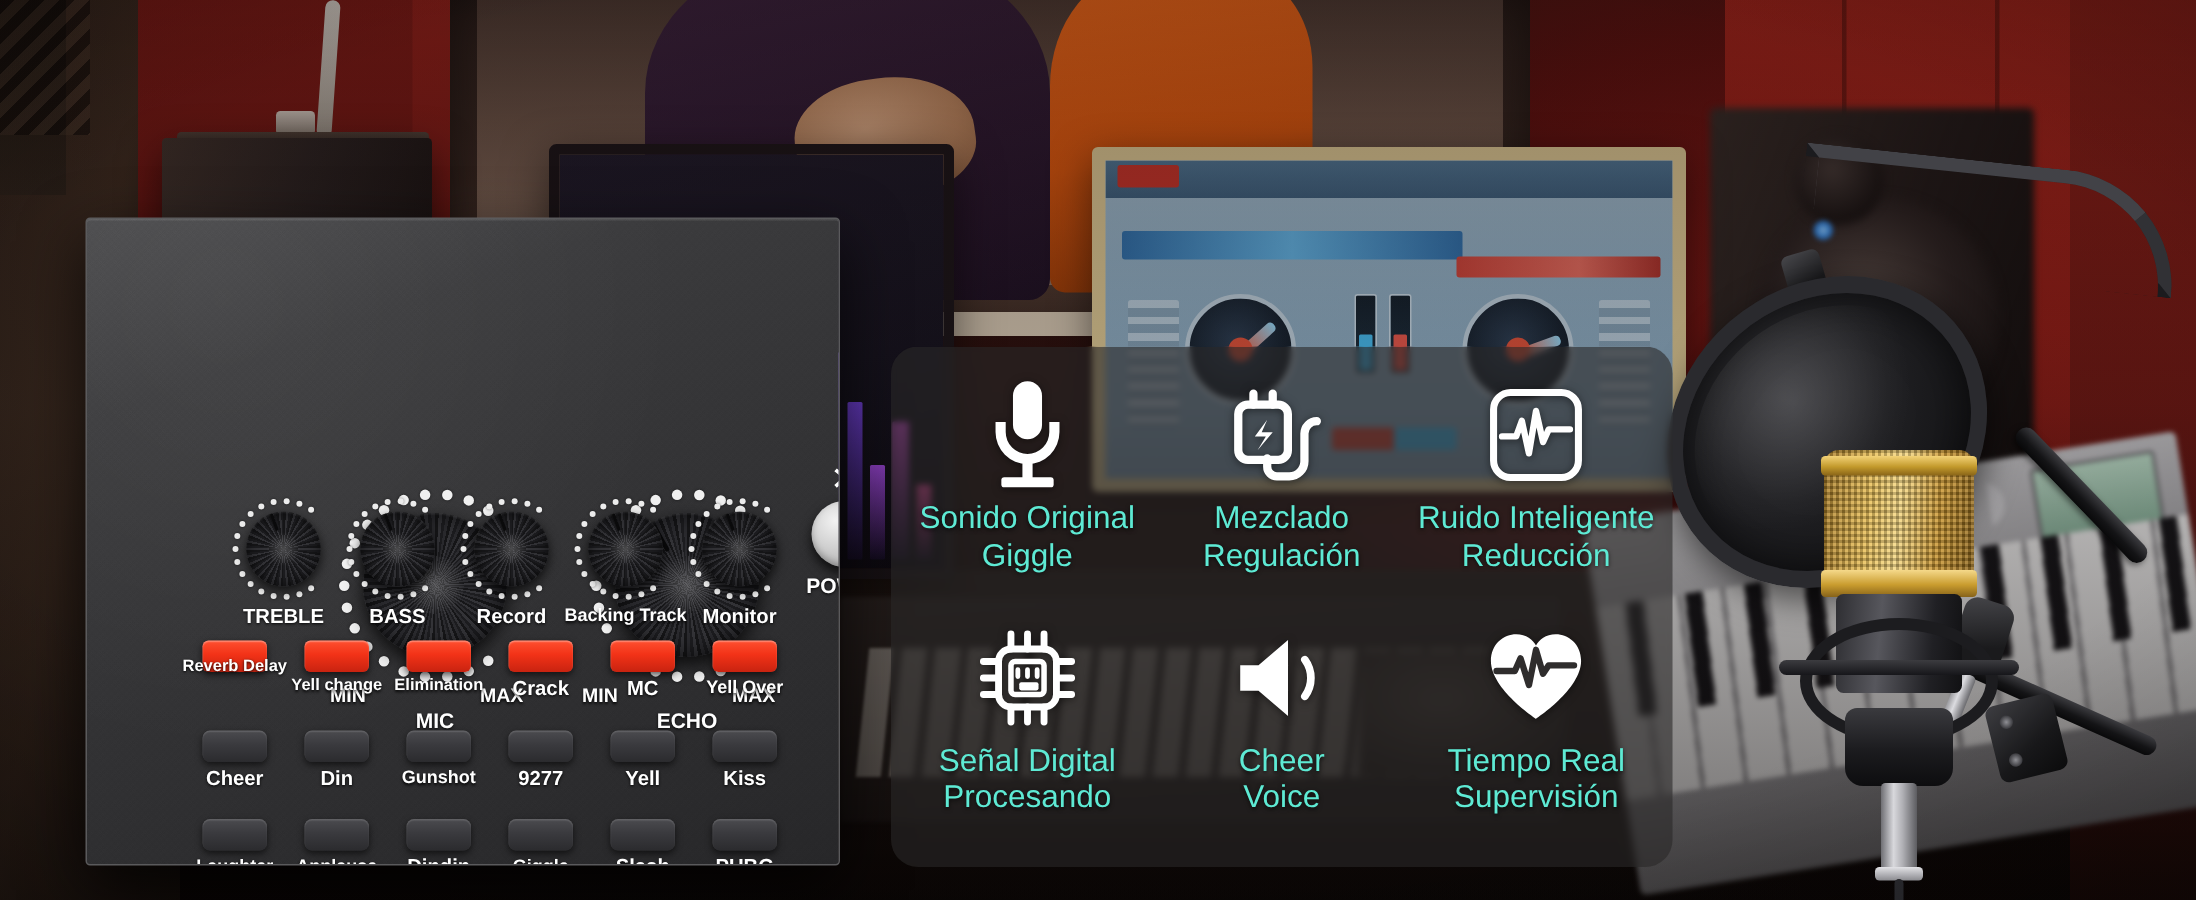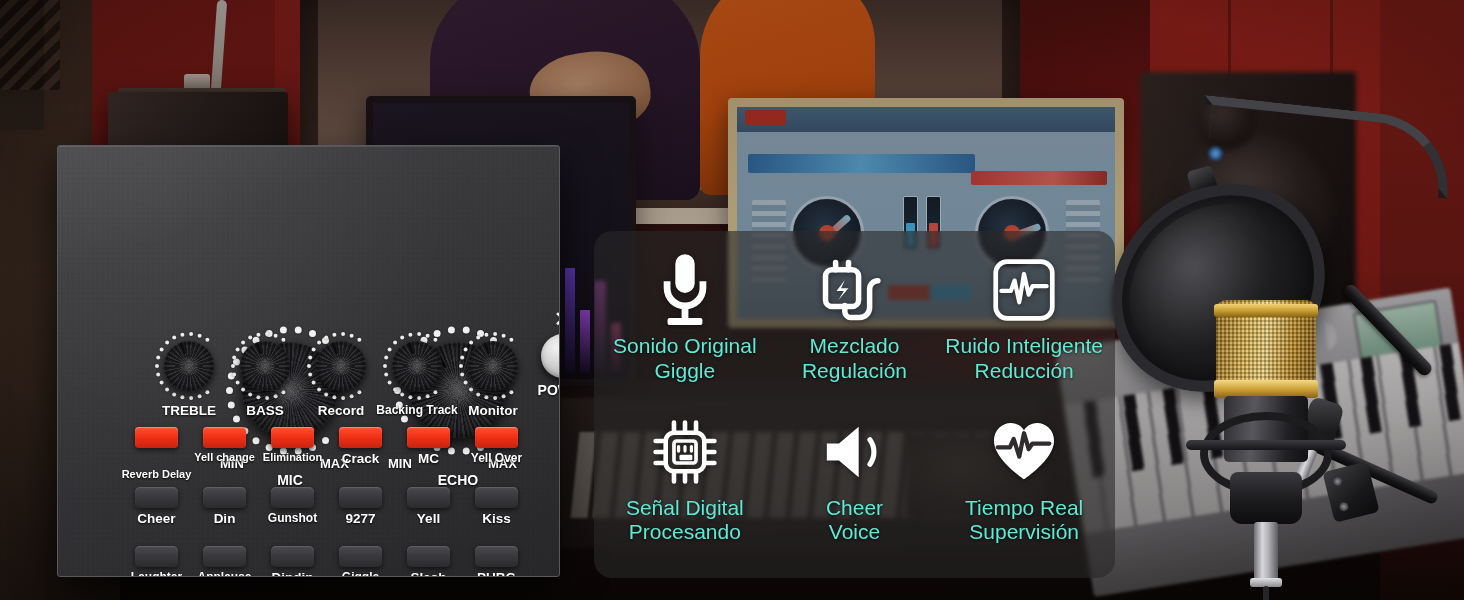--- a/index.html
+++ b/index.html
@@ -896,21 +896,21 @@
           <div class="sdot" style="transform: translate(18.4px, -26.2px);"></div>
           <div class="sknob-face">
             <div class="sknob-ind" style="transform: rotate(160deg) translateY(13px);"></div>
           </div>
         </div>
         <div class="sc-smalllabel" style="left: 370px; top: 257px; width: 130px; font-size: 13.5px;">Monitor</div>
       </div>
 
     <div id="pads">
         <div class="pad-red" style="left: 77px; top: 281px;"></div>
-        <div class="pad-label" style="left: 53px; top: 322px; width: 91px; font-size: 11px;">Reverb Delay</div>
+        <div class="pad-label" style="left: 53px; top: 292px; width: 91px; font-size: 11px;">Reverb Delay</div>
         <div class="pad-red" style="left: 145px; top: 281px;"></div>
         <div class="pad-label" style="left: 121px; top: 305px; width: 91px; font-size: 11px;">Yell change</div>
         <div class="pad-red" style="left: 213px; top: 281px;"></div>
         <div class="pad-label" style="left: 189px; top: 305px; width: 91px; font-size: 11px;">Elimination</div>
         <div class="pad-red" style="left: 281px; top: 281px;"></div>
         <div class="pad-label" style="left: 257px; top: 305px; width: 91px; font-size: 13.5px;">Crack</div>
         <div class="pad-red" style="left: 349px; top: 281px;"></div>
         <div class="pad-label" style="left: 325px; top: 305px; width: 91px; font-size: 13.5px;">MC</div>
         <div class="pad-red" style="left: 417px; top: 281px;"></div>
         <div class="pad-label" style="left: 393px; top: 305px; width: 91px; font-size: 12px;">Yell Over</div>

